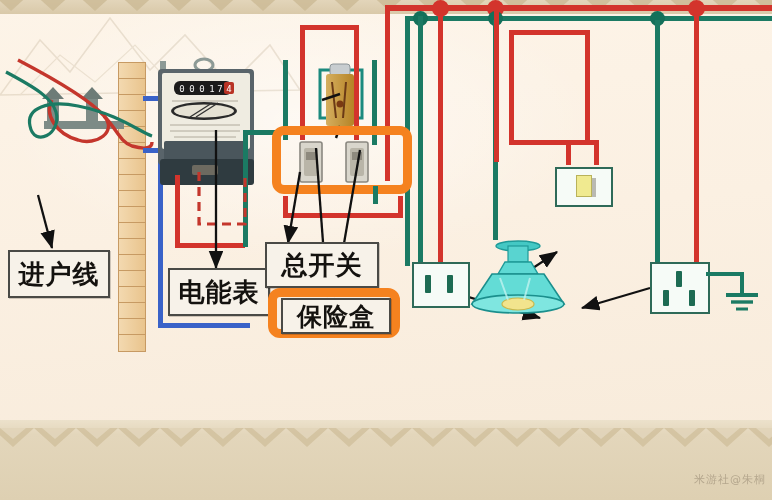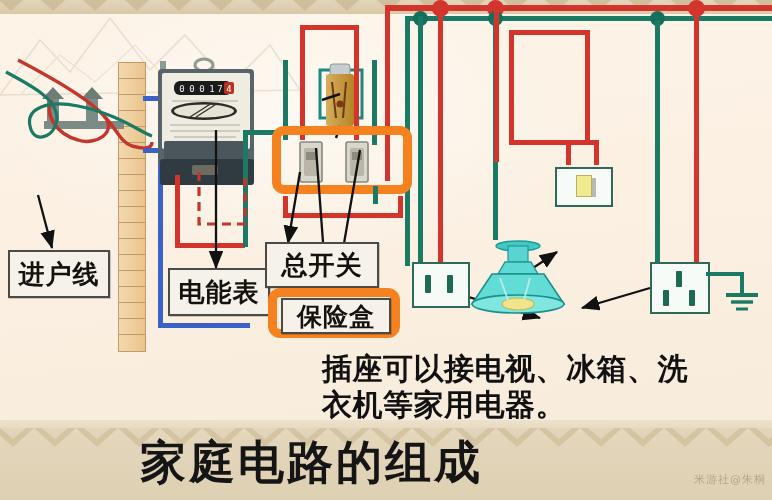--- a/index.html
+++ b/index.html
@@ -311,22 +311,20 @@
     <span>总开关</span>
   </div>
 
   <div class="hl" style="left:268px;top:288px;width:132px;height:50px;"></div>
   <div class="lbl" style="left:281px;top:298px;width:106px;height:32px;font-size:25px;">
     <span>保险盒</span>
   </div>
 
 
 
-  <div class="cap" style="left:322px;top:352px;font-size:30px;">插座可以接电视、冰箱、洗</div>
-  <div class="cap" style="left:322px;top:388px;font-size:30px;">衣机等家用电器。</div>
 
   <div class="band bottom">
     <div class="tri" style="left:-8px"></div>
       <div class="tri i" style="left:-8px"></div>
     <div class="tri" style="left:34px"></div>
       <div class="tri i" style="left:34px"></div>
     <div class="tri" style="left:76px"></div>
       <div class="tri i" style="left:76px"></div>
     <div class="tri" style="left:118px"></div>
       <div class="tri i" style="left:118px"></div>
@@ -355,17 +353,16 @@
     <div class="tri" style="left:622px"></div>
       <div class="tri i" style="left:622px"></div>
     <div class="tri" style="left:664px"></div>
       <div class="tri i" style="left:664px"></div>
     <div class="tri" style="left:706px"></div>
       <div class="tri i" style="left:706px"></div>
     <div class="tri" style="left:748px"></div>
       <div class="tri i" style="left:748px"></div>
   </div>
 
-  <div class="title" style="left:140px;top:432px;font-size:46px;">家庭电路的组成</div>
 
   <div class="wm" style="left:694px;top:472px;">米游社@朱桐</div>
 
 </div>
 
 </body></html>

